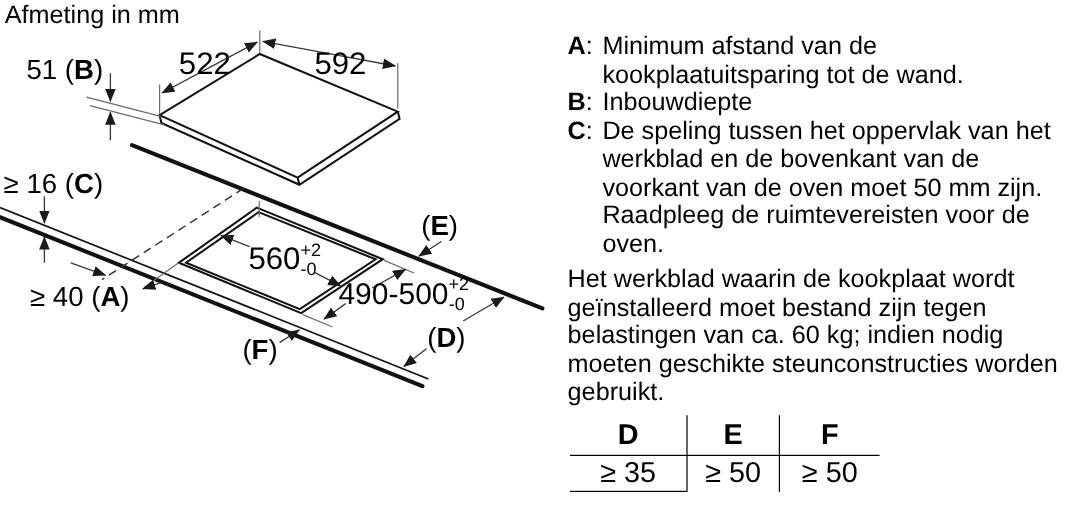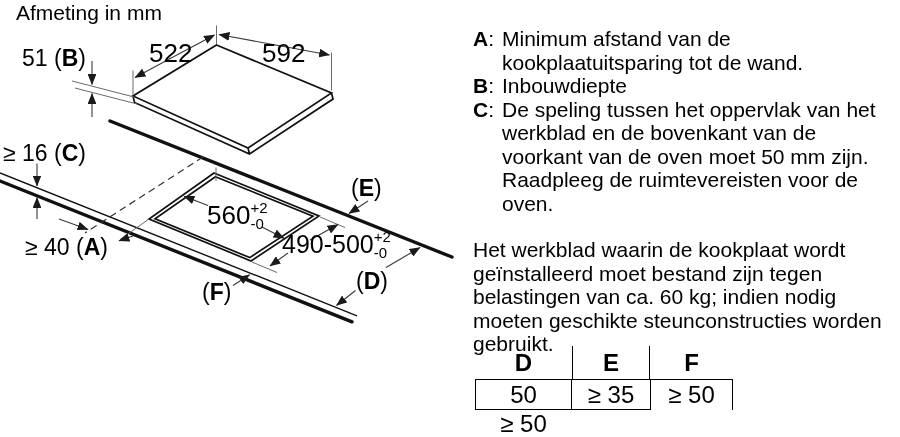--- a/index.html
+++ b/index.html
@@ -1,37 +1,37 @@
 <!DOCTYPE html>
 <html><head>
 <meta charset="utf-8">
 <style>
   html,body{margin:0;padding:0;background:#fff;}
   .stage{position:relative;width:900px;height:437px;background:#fff;overflow:hidden;
          font-family:"Liberation Sans",sans-serif;color:#000;}
-  .page-title{position:absolute;left:16px;top:1px;font-size:21px;line-height:24px;}
+  .page-title{position:absolute;left:4px;top:1px;font-size:21px;line-height:24px;}
   
   .diagram{position:absolute;left:0;top:0;}
   .diagram text{font-family:"Liberation Sans",sans-serif;fill:#000;font-size:23px;}
   .diagram .num{font-size:26px;}
   .diagram .num25{font-size:25px;}
   .diagram .tol{font-size:15px;}
   .diagram .bld{font-weight:bold;}
   .main{stroke:#111;stroke-width:1.7;fill:none;}
   .mainfill{stroke:#111;stroke-width:1.7;fill:#fff;}
   .thick{stroke:#111;stroke-width:3.4;fill:none;stroke-linecap:round;}
   .thin{stroke:#111;stroke-width:1.4;fill:none;}
   .ext{stroke:#6a6a6a;stroke-width:1;fill:none;}
   .dim{stroke:#3a3a3a;stroke-width:1.1;fill:none;marker-end:url(#ah);}
   .dashed{stroke:#333;stroke-width:1.2;fill:none;stroke-dasharray:7 4.5;}
   
   .right-col{position:absolute;left:473px;top:27px;width:426px;font-size:21px;line-height:23.5px;}
   .entry{display:grid;grid-template-columns:29px 1fr;}
   .entry .key b{font-weight:bold;}
-  .para{margin-top:23px;}
+  .para{margin-top:6px;}
   
   .spec-table{position:absolute;left:475px;top:346px;display:grid;
               grid-template-columns:97px 78px 83px;grid-template-rows:34px 30px 27px;
               font-size:24px;}
   .cell{display:flex;align-items:center;justify-content:center;}
   .cell.head{font-weight:bold;}
   .cell.cole{border-left:1.5px solid #000;border-right:1.5px solid #000;}
   .cell.hline{border-bottom:1.5px solid #000;}
 </style>
 </head>
@@ -165,20 +165,19 @@
       </div>
     </div>
     <div class="para">Het werkblad waarin de kookplaat wordt geïnstalleerd moet bestand zijn tegen belastingen van ca. 60 kg; indien nodig moeten geschikte steunconstructies worden gebruikt.</div>
   </div>
 
   <div class="spec-table">
     <div class="cell head hline">D</div>
     <div class="cell head hline cole">E</div>
     <div class="cell head hline">F</div>
 
-    <div class="cell hline cole">50</div>
     <div class="cell hline">≥ 35</div>
 
     <div class="cell cole">≥ 50</div>
     <div class="cell">≥ 50</div>
   </div>
 
 </div>
 
 </body></html>

